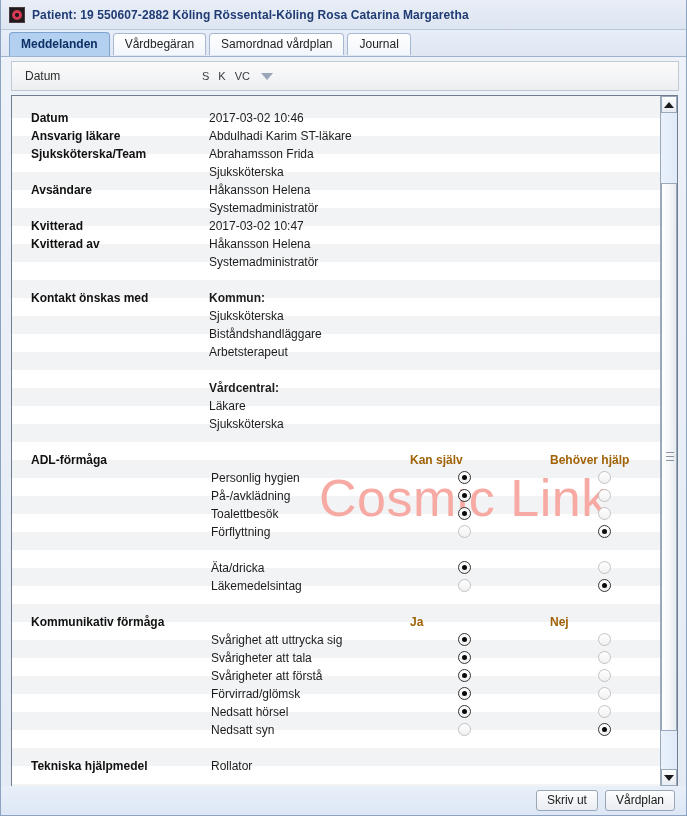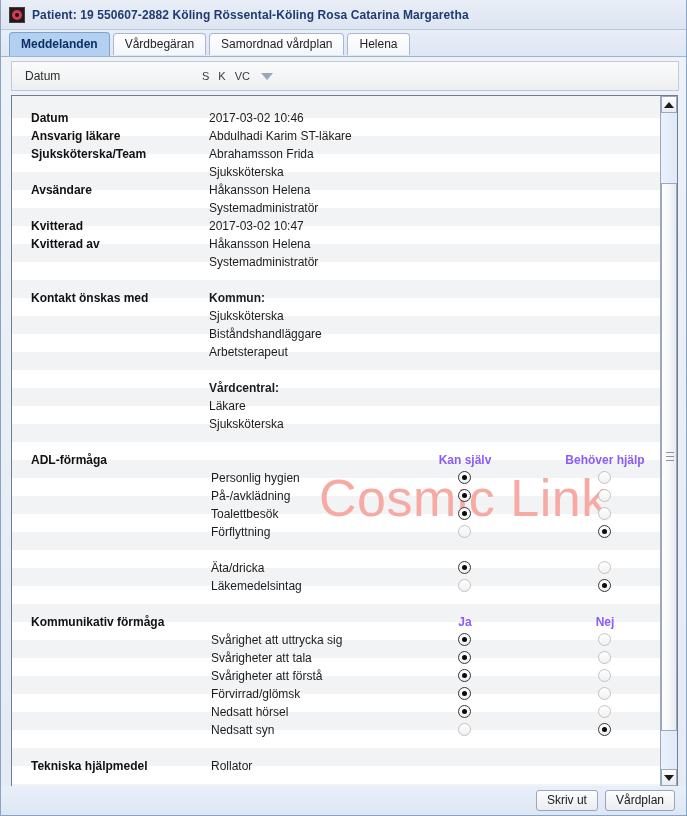--- a/index.html
+++ b/index.html
@@ -169,22 +169,21 @@
   }
   .val.b { font-weight: bold; }
   .sub {
     position: absolute;
     left: 199px;
     color: #1c1c1c;
   }
   .hdr-col {
     position: absolute;
     font-weight: bold;
-    color: #8b5cf6;
-    text-align: center;
+    color: #a16207;
     width: 110px;
   }
   .hdr-col.c1 { left: 398px; }
   .hdr-col.c2 { left: 538px; }
 
   .radio {
     position: absolute;
     width: 13px; height: 13px;
     border-radius: 50%;
     top: 2px;
@@ -289,21 +288,21 @@
     <div class="app-icon">
       <div class="ring"></div>
     </div>
     <div class="title-text">Patient: 19 550607-2882 Köling Rössental-Köling Rosa Catarina Margaretha</div>
   </div>
 
   <div class="tabstrip">
     <div class="tab active">Meddelanden</div>
     <div class="tab">Vårdbegäran</div>
     <div class="tab">Samordnad vårdplan</div>
-    <div class="tab">Helena</div>
+    <div class="tab">Journal</div>
   </div>
 
   <div class="colheader">
     <div class="ch-datum">Datum</div>
     <div class="ch-flags">
       <span>S</span>
       <span>K</span>
       <span>VC</span>
       <span class="caret-down"></span>
     </div>

